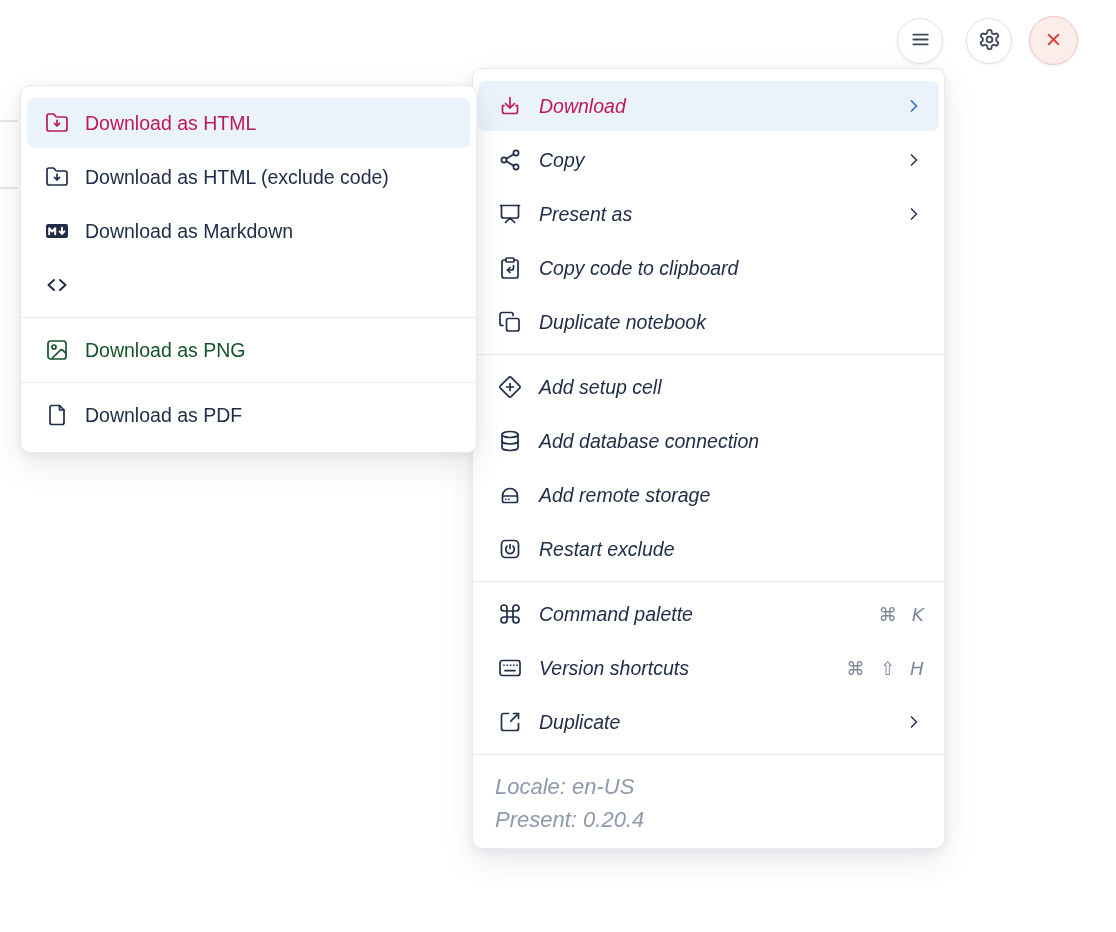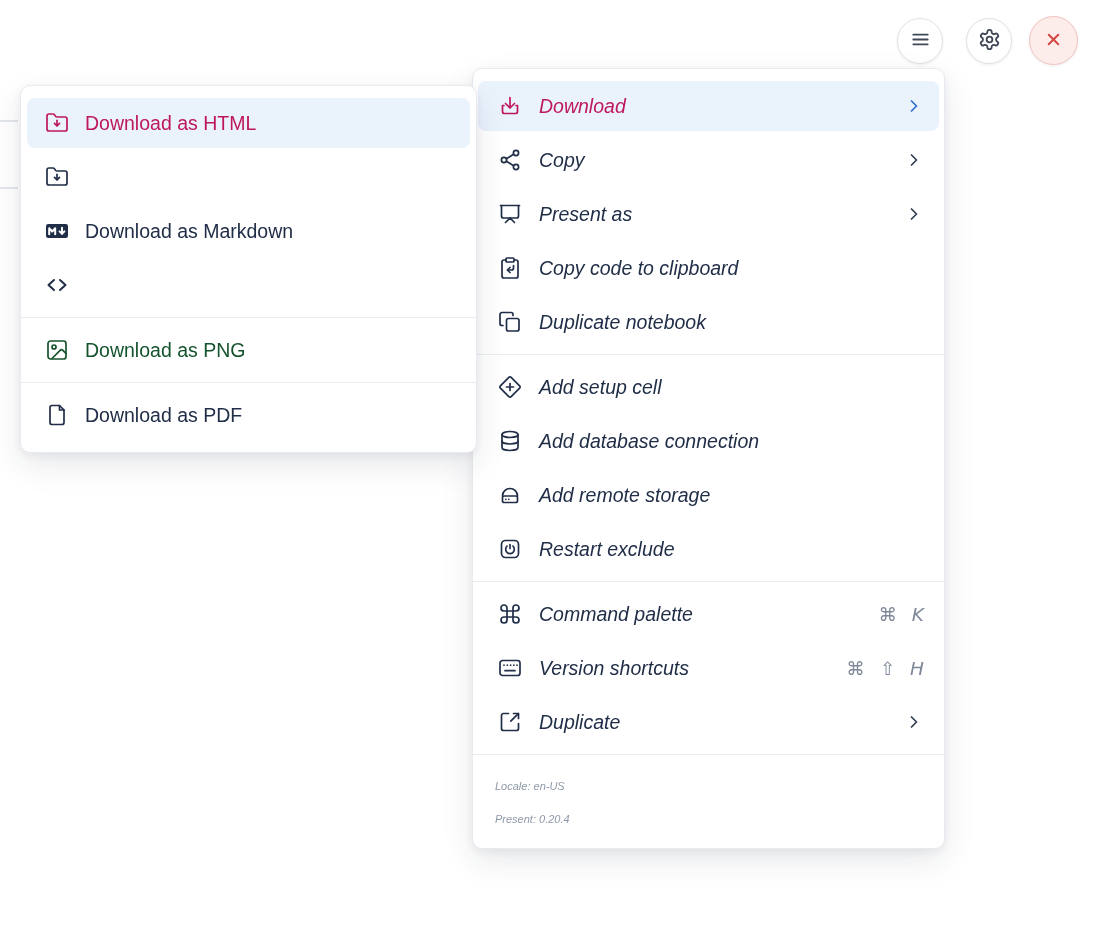--- a/index.html
+++ b/index.html
@@ -66,21 +66,21 @@
               stroke-width: 2; stroke-linecap: round; stroke-linejoin: round; }
 
   .shortcut {
     margin-left: auto; color: #7e8899; font-size: 18.5px;
     font-family: "DejaVu Sans", sans-serif; word-spacing: 9px;
   }
 
   .sep { height: 1px; background: #e9ebef; margin: 7px -5px; }
   .sub-menu .sep { margin: 7px -6px; }
 
-  .menu-footer { padding: 8px 0 4px 17px; color: #8e99a9; font-size: 11px; line-height: 33px; }
+  .menu-footer { padding: 8px 0 4px 17px; color: #8e99a9; font-size: 22px; line-height: 33px; }
 </style>
 </head>
 <body>
 
 <div class="bg-line bg-line-1"></div>
 <div class="bg-line bg-line-2"></div>
 
 <button class="cbtn btn-menu">
   <span>
     <svg viewBox="0 0 24 24" width="23" height="23">
@@ -294,20 +294,21 @@
   </div>
 
   <div class="mi">
     <span class="ic">
       <svg viewBox="0 0 24 24">
           <path d="M20 20a2 2 0 0 0 2-2V8a2 2 0 0 0-2-2h-7.9a2 2 0 0 1-1.69-.9L9.6 3.9A2 2 0 0 0 7.93 3H4a2 2 0 0 0-2 2v13a2 2 0 0 0 2 2Z"></path>
           <path d="M12 9.3v5.2"></path>
           <path d="m9.5 12.3 2.5 2.5 2.5-2.5"></path>
         </svg>
     </span>
+    <span class="lbl">Download as HTML (exclude code)</span>
   </div>
 
   <div class="mi">
     <span class="ic">
       <svg viewBox="0 0 24 24">
           <rect x="1" y="5" width="22" height="14" rx="2.2" fill="currentColor" stroke="none"></rect>
           <path d="M4.2 15.2V9.2l3 3.3 3-3.3v6" stroke="#fff" stroke-width="2"></path>
           <path d="M17 8.8v5.6" stroke="#fff" stroke-width="2"></path>
           <path d="m14.6 12.4 2.4 2.5 2.4-2.5" stroke="#fff" stroke-width="2"></path>
         </svg>

